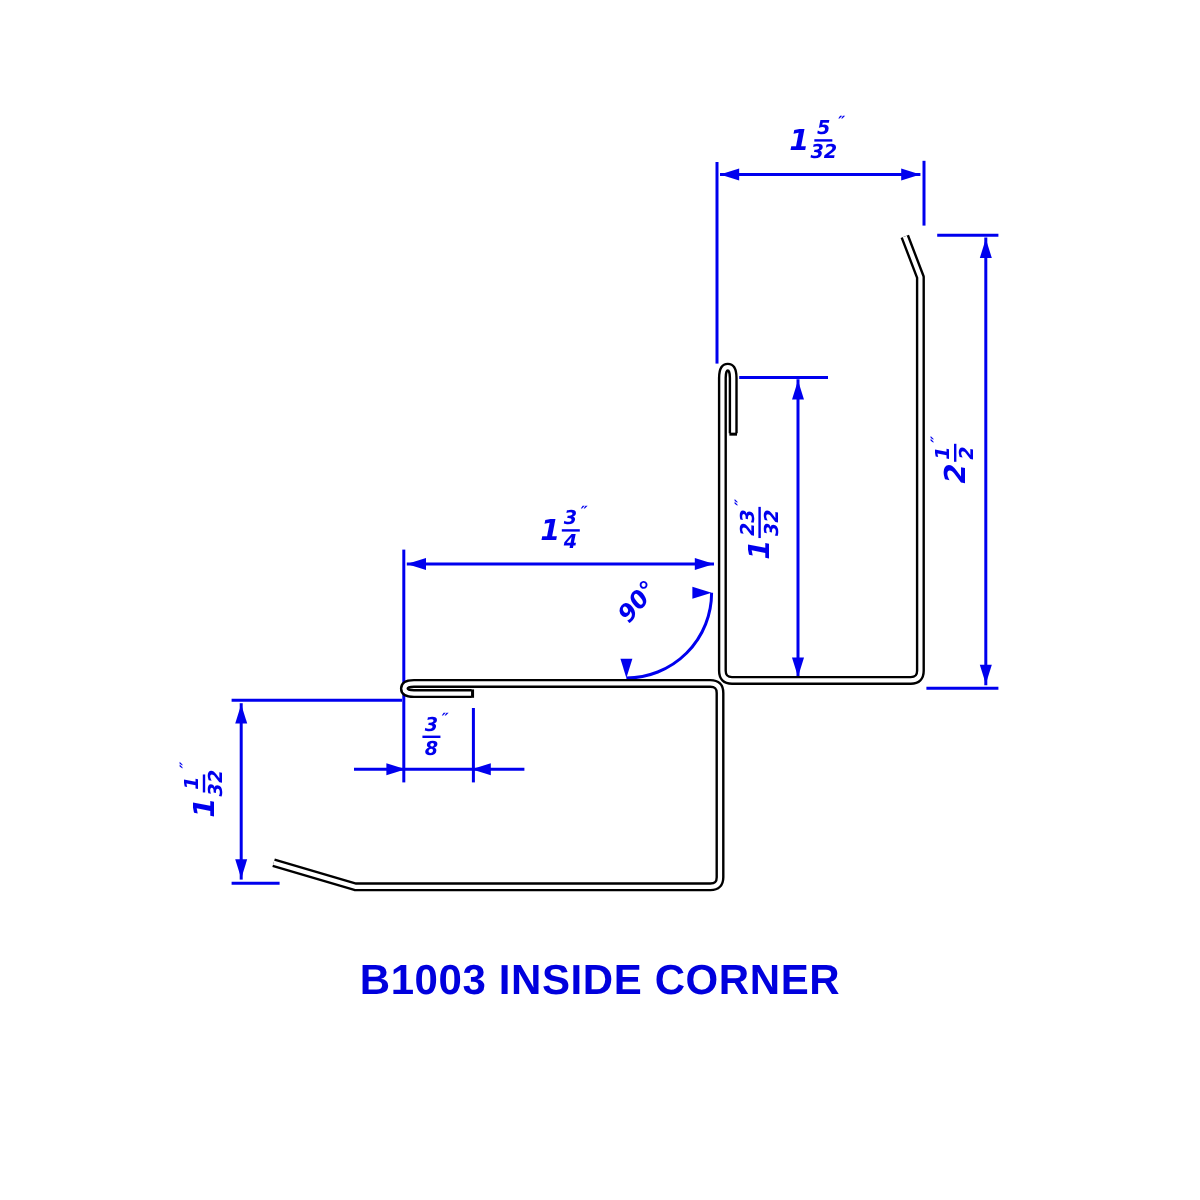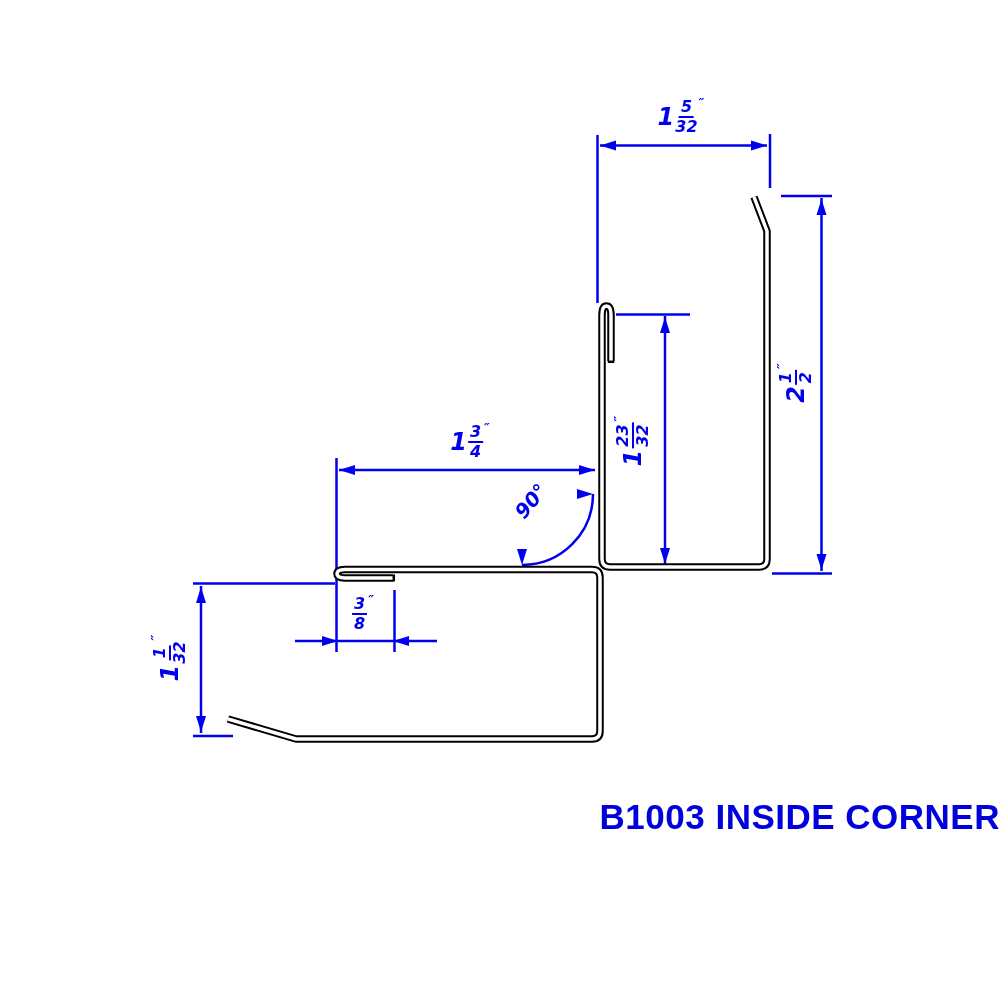--- a/index.html
+++ b/index.html
@@ -26,21 +26,21 @@
   }
   .dim-label.rot{transform:translate(-50%,-50%) rotate(-90deg);}
   .dim-label.rot50{transform:translate(-50%,-50%) rotate(-50deg);}
   .whole{font-size:24px;line-height:1;}
   .frac{display:inline-flex;flex-direction:column;align-items:center;font-size:16px;line-height:1;}
   .num{border-bottom:2px solid currentColor;padding:0 2px 1px;}
   .den{padding-top:1px;}
   .unit{font-size:13px;align-self:flex-start;margin-top:-3px;}
   .angle-label{font-size:20px;}
   .drawing-title{
-    position:absolute;left:0;right:0;top:797px;text-align:right;
+    position:absolute;left:0;right:0;top:797px;text-align:center;
     color:var(--title-c);font-weight:bold;font-size:35px;letter-spacing:0.5px;
     font-family:"Liberation Sans","DejaVu Sans",sans-serif;
   }
 </style>
 </head>
 <body>
 
 <div id="canvas">
 
   <svg width="1000" height="1000" viewBox="0 0 1000 1000">

